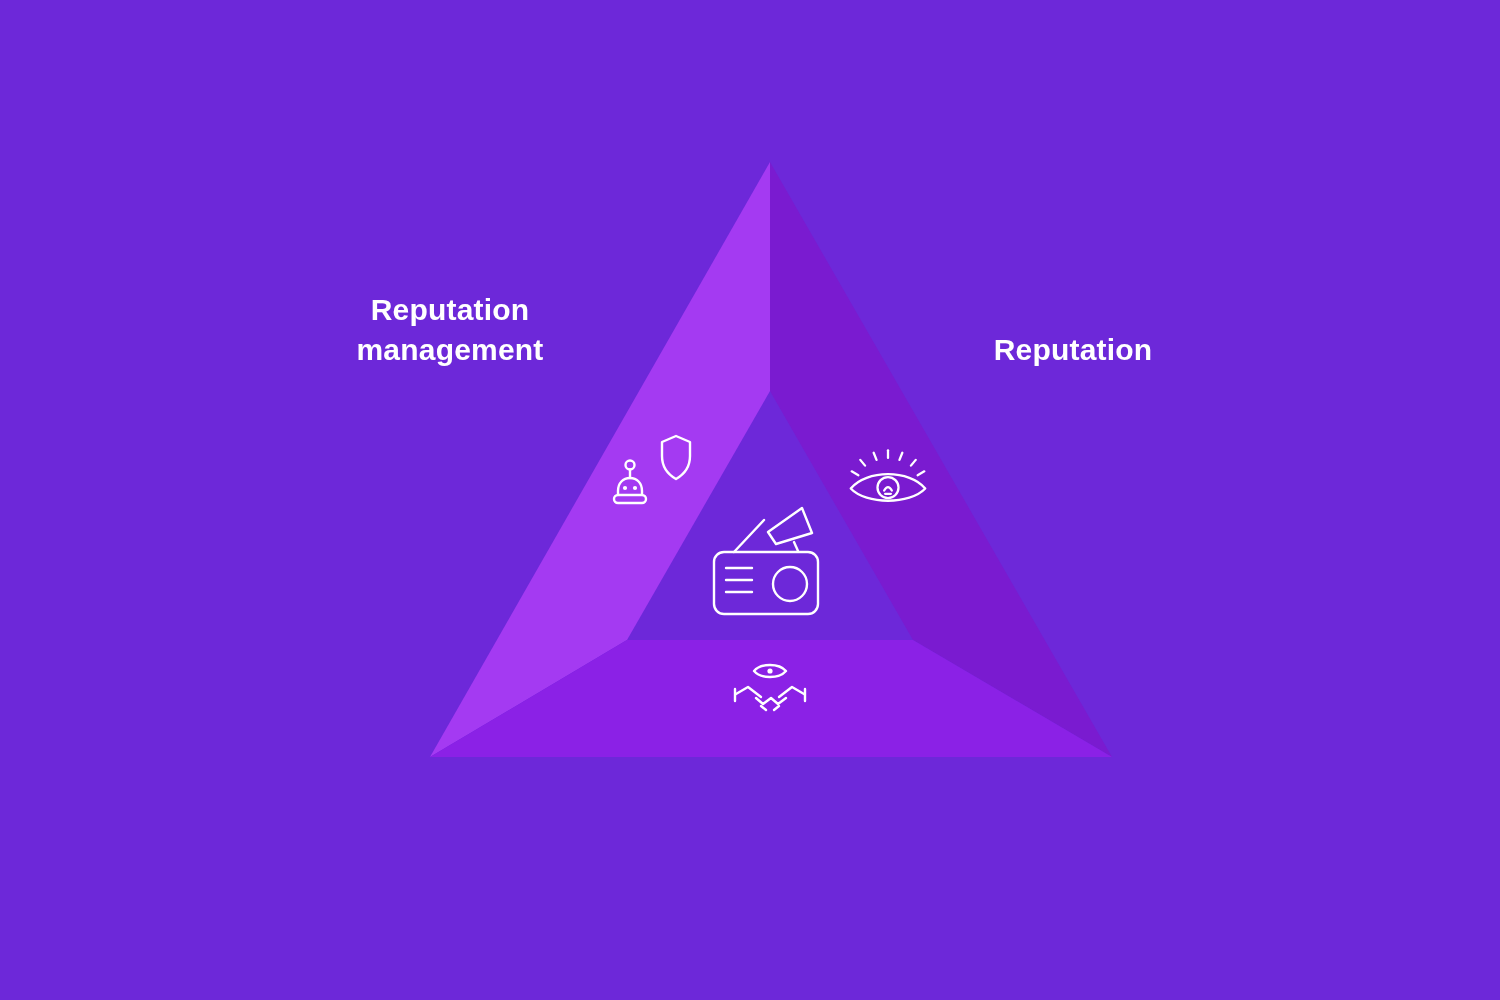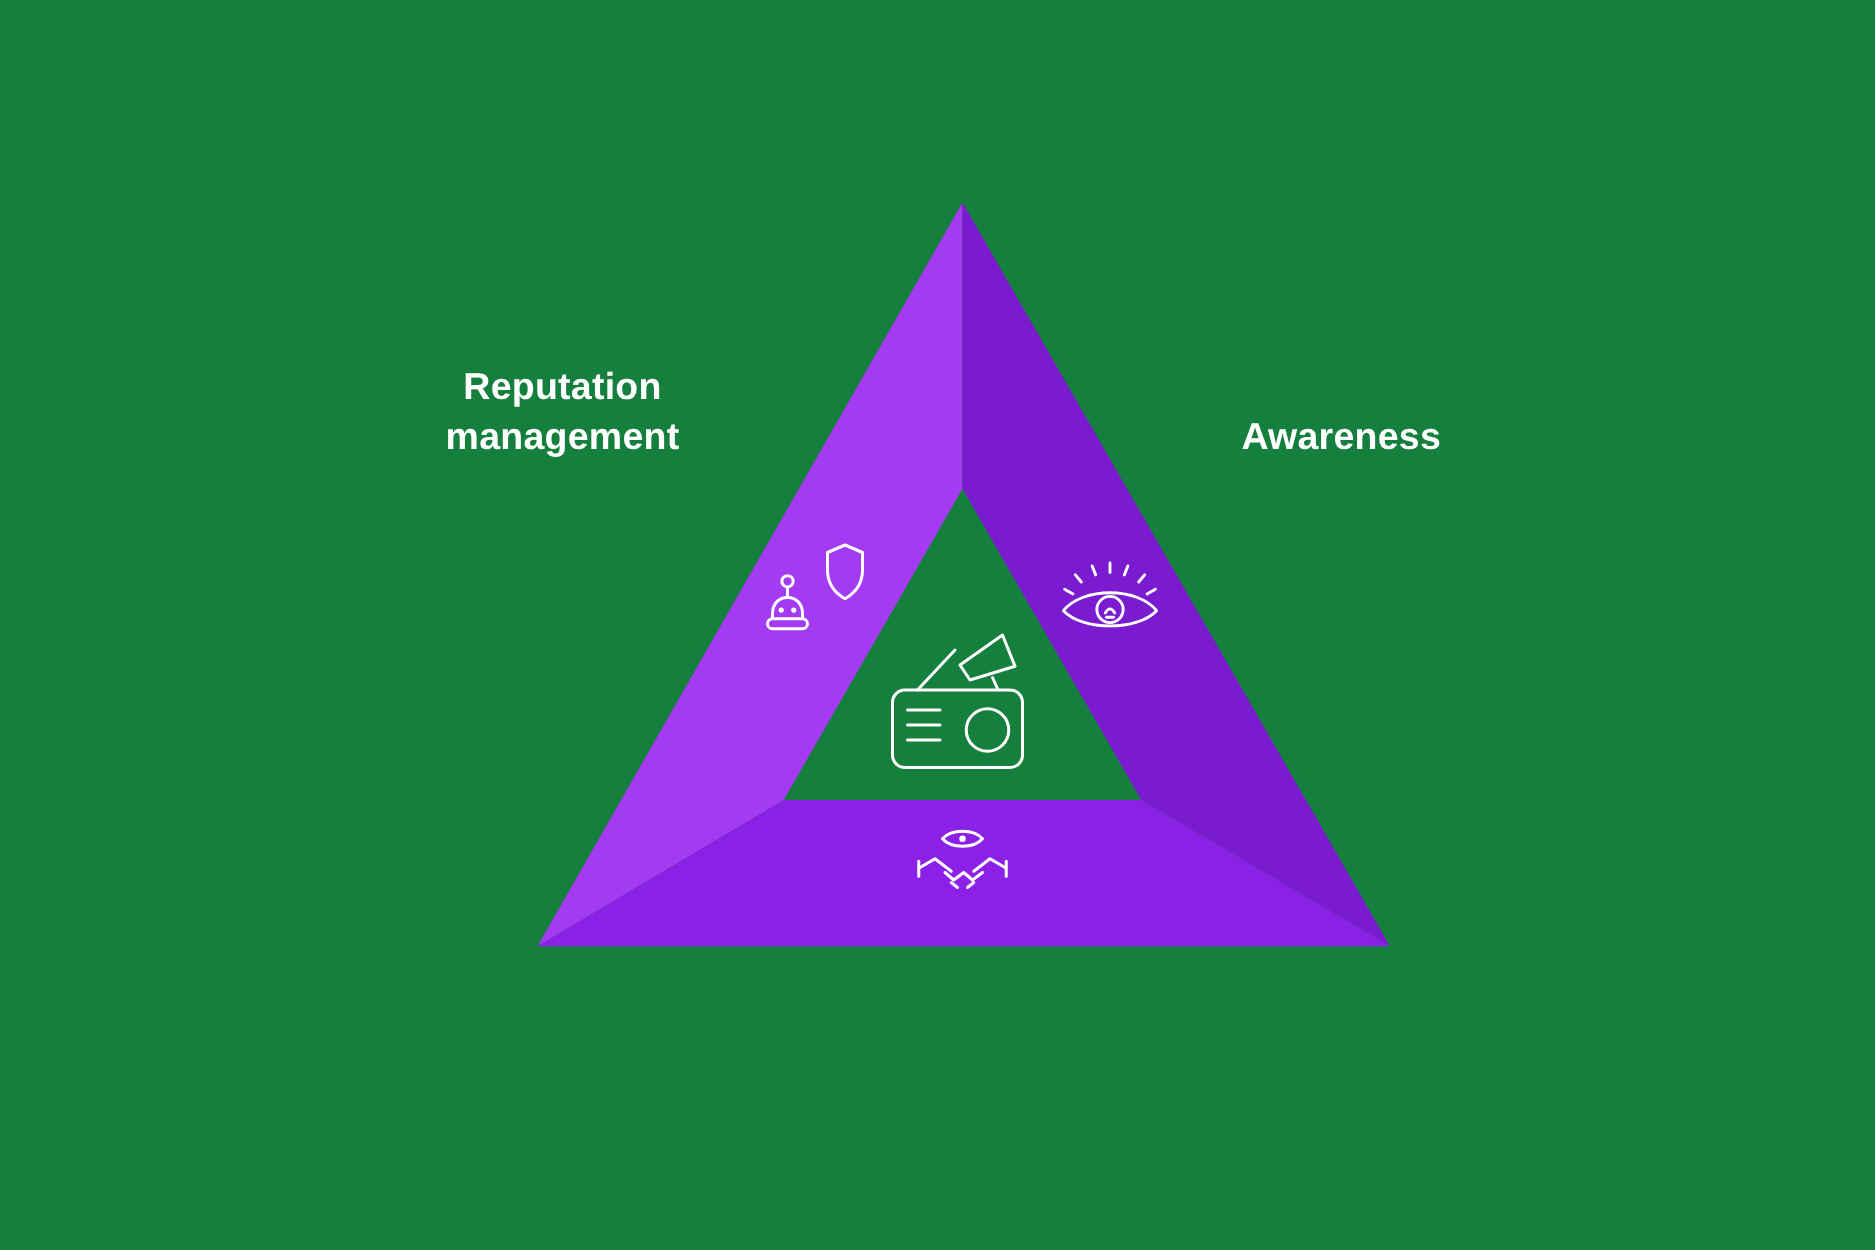--- a/index.html
+++ b/index.html
@@ -4,21 +4,21 @@
 <style>
   html, body {
     margin: 0;
     padding: 0;
     background: #000;
   }
   .stage {
     position: relative;
     width: 1500px;
     height: 1000px;
-    background: #15803d;
+    background: #6d28d9;
     overflow: hidden;
     font-family: "Liberation Sans", sans-serif;
   }
   .triangle-svg {
     position: absolute;
     left: 0;
     top: 0;
   }
   .label {
     position: absolute;
@@ -67,21 +67,21 @@
 <div class="stage">
 
   <svg class="triangle-svg" width="1500" height="1000" viewBox="0 0 1500 1000">
     <polygon points="770,162 430,757 627,640 770,391" fill="#a43af2"></polygon>
     <polygon points="770,162 770,391 913,640 1112,757" fill="#7a1bd0"></polygon>
     <polygon points="430,757 627,640 913,640 1112,757" fill="#8b21e6"></polygon>
   </svg>
 
   <div class="label label-left">Reputation management</div>
 
-  <div class="label label-right">Awareness</div>
+  <div class="label label-right">Reputation</div>
 
 
   <svg class="icon icon-chatbot-shield" width="90" height="90" viewBox="0 0 90 90" stroke="#ffffff">
     <path d="M66 6 L80 12 V26 C80 38 73 45 66 49 C59 45 52 38 52 26 V12 Z"></path>
     <circle cx="20" cy="35" r="4.5"></circle>
     <line x1="20" y1="39.5" x2="20" y2="48"></line>
     <path d="M8 64 V61 C8 53 13 48 20 48 C27 48 32 53 32 61 V64"></path>
     <circle class="fill-dot" cx="15" cy="58" r="2.1"></circle>
     <circle class="fill-dot" cx="25" cy="58" r="2.1"></circle>
     <rect x="4" y="65" width="32" height="8" rx="4"></rect>

